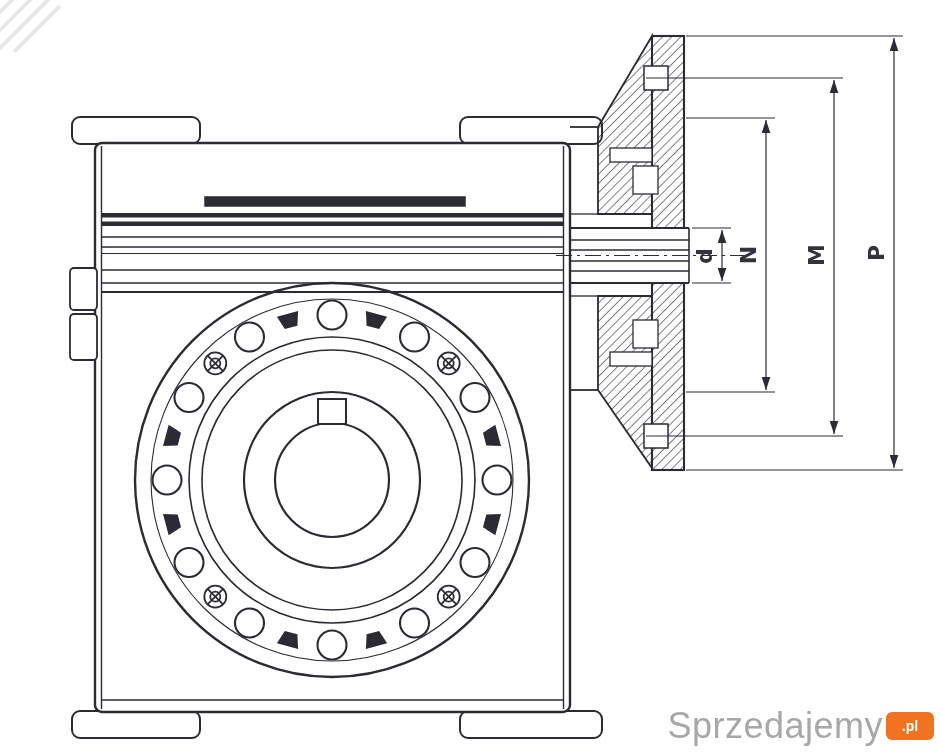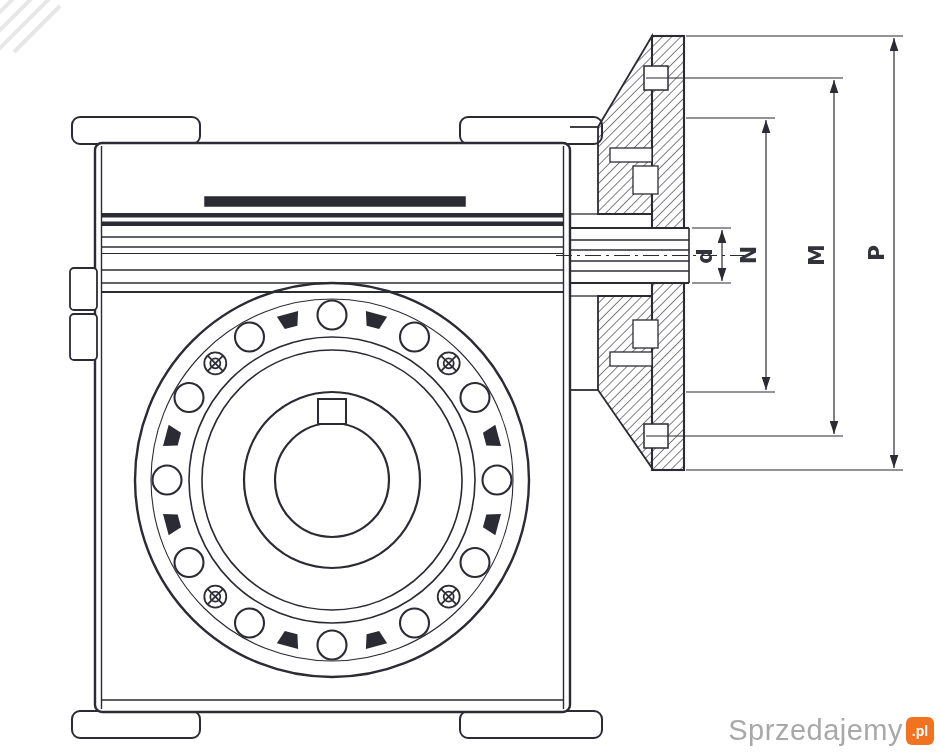--- a/index.html
+++ b/index.html
@@ -1,24 +1,24 @@
 <!DOCTYPE html>
 <html><head>
 <meta charset="utf-8">
 <style>
   html,body{margin:0;padding:0;background:#ffffff;}
   .stage{position:relative;width:940px;height:755px;background:#ffffff;overflow:hidden;
          font-family:"Liberation Sans",sans-serif;}
   svg{display:block;}
   .watermark{position:absolute;right:6px;bottom:8px;display:flex;align-items:center;gap:3px;}
-  .wm-text{color:#a8a8a8;font-size:29px;font-weight:400;letter-spacing:.5px;
+  .wm-text{color:#a8a8a8;font-size:36px;font-weight:400;letter-spacing:.5px;
            text-shadow:0 1px 0 #ffffff,0 0 4px #ffffff;}
   .wm-badge{display:inline-flex;align-items:center;justify-content:center;
             background:#f1731f;color:#ffffff;font-size:14px;font-weight:700;
-            width:28px;height:28px;border-radius:6px;}
+            width:48px;height:28px;border-radius:6px;}
 </style>
 </head>
 <body>
 
 <div class="stage">
 
 <svg width="940" height="755" viewBox="0 0 940 755">
   <defs>
     <pattern id="hatch" patternUnits="userSpaceOnUse" width="6.5" height="6.5" patternTransform="rotate(45)">
       <line x1="0" y1="0" x2="0" y2="6.5" stroke="#2b2b33" stroke-width="1.2"></line>

